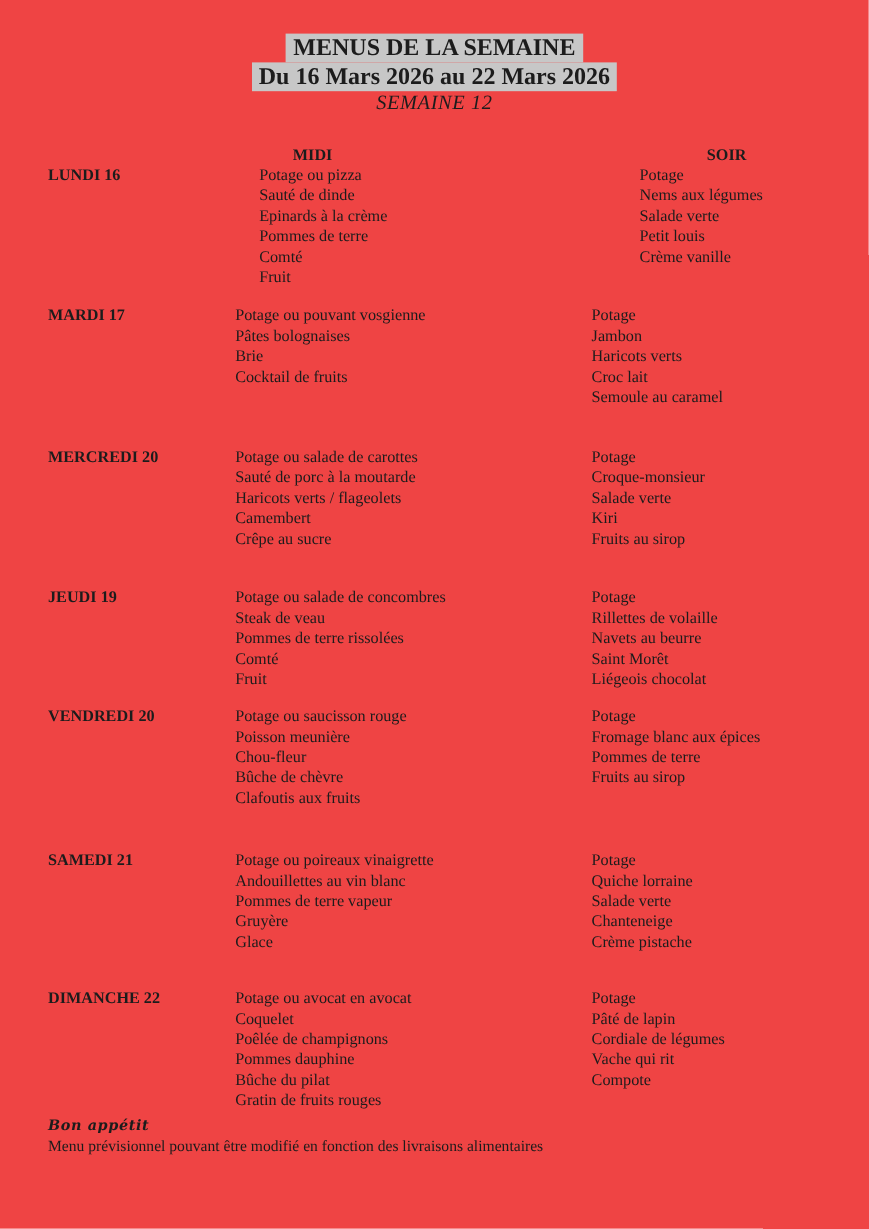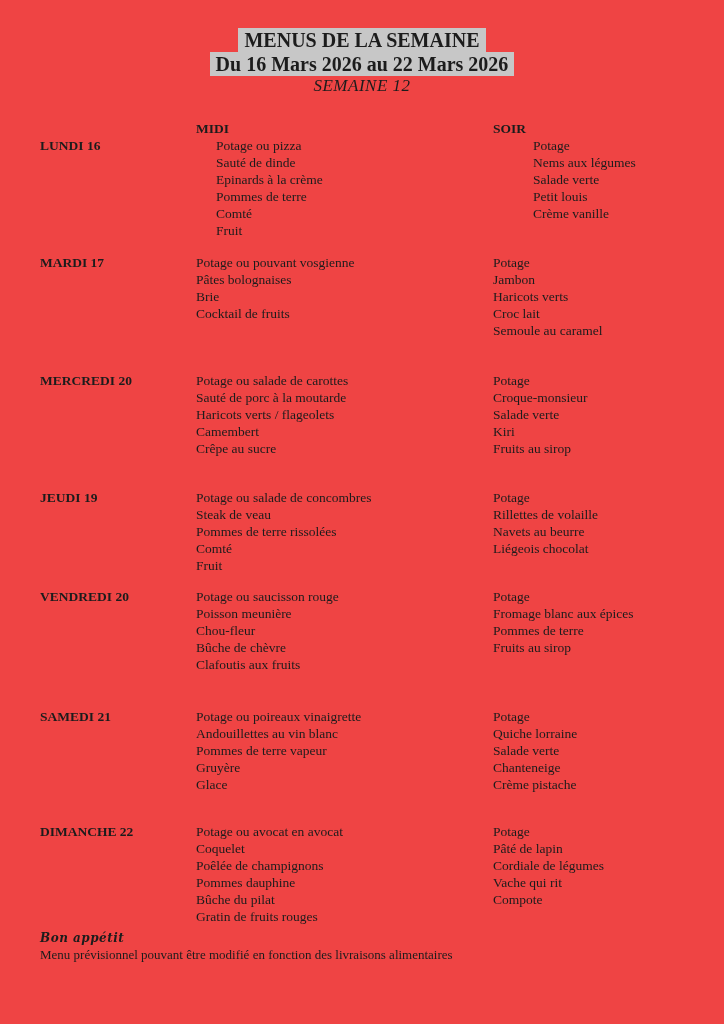--- a/index.html
+++ b/index.html
@@ -22,21 +22,21 @@
     font-style:italic;
     margin-top:0;
     letter-spacing:0.5px;
   }
   .grid-head,.day{
     display:grid;
     grid-template-columns:156px 297px 1fr;
     font-size:13.5px;
     line-height:17px;
   }
-  .grid-head{margin-top:24px;}
+  .grid-head{margin-top:24px;gap:48px;}
   .head{font-weight:bold;}
   .day-label{font-weight:bold;}
   .item{white-space:nowrap;}
   .day{margin-bottom:28px;}
   #days .day:nth-child(1){margin-bottom:15px;gap:20px;}
   #days .day:nth-child(2){margin-bottom:33px;}
   #days .day:nth-child(3){margin-bottom:32px;}
   #days .day:nth-child(4){margin-bottom:14px;}
   #days .day:nth-child(5){margin-bottom:35px;}
   #days .day:nth-child(6){margin-bottom:30px;}
@@ -125,20 +125,21 @@
           <div class="item">Potage ou salade de concombres</div>
           <div class="item">Steak de veau</div>
           <div class="item">Pommes de terre rissolées</div>
           <div class="item">Comté</div>
           <div class="item">Fruit</div>
         </div>
         <div>
           <div class="item">Potage</div>
           <div class="item">Rillettes de volaille</div>
           <div class="item">Navets au beurre</div>
+          <div class="item">Saint Morêt</div>
           <div class="item">Liégeois chocolat</div>
         </div>
       </div>
       <div class="day">
         <div class="day-label">VENDREDI 20</div>
         <div>
           <div class="item">Potage ou saucisson rouge</div>
           <div class="item">Poisson meunière</div>
           <div class="item">Chou-fleur</div>
           <div class="item">Bûche de chèvre</div>

